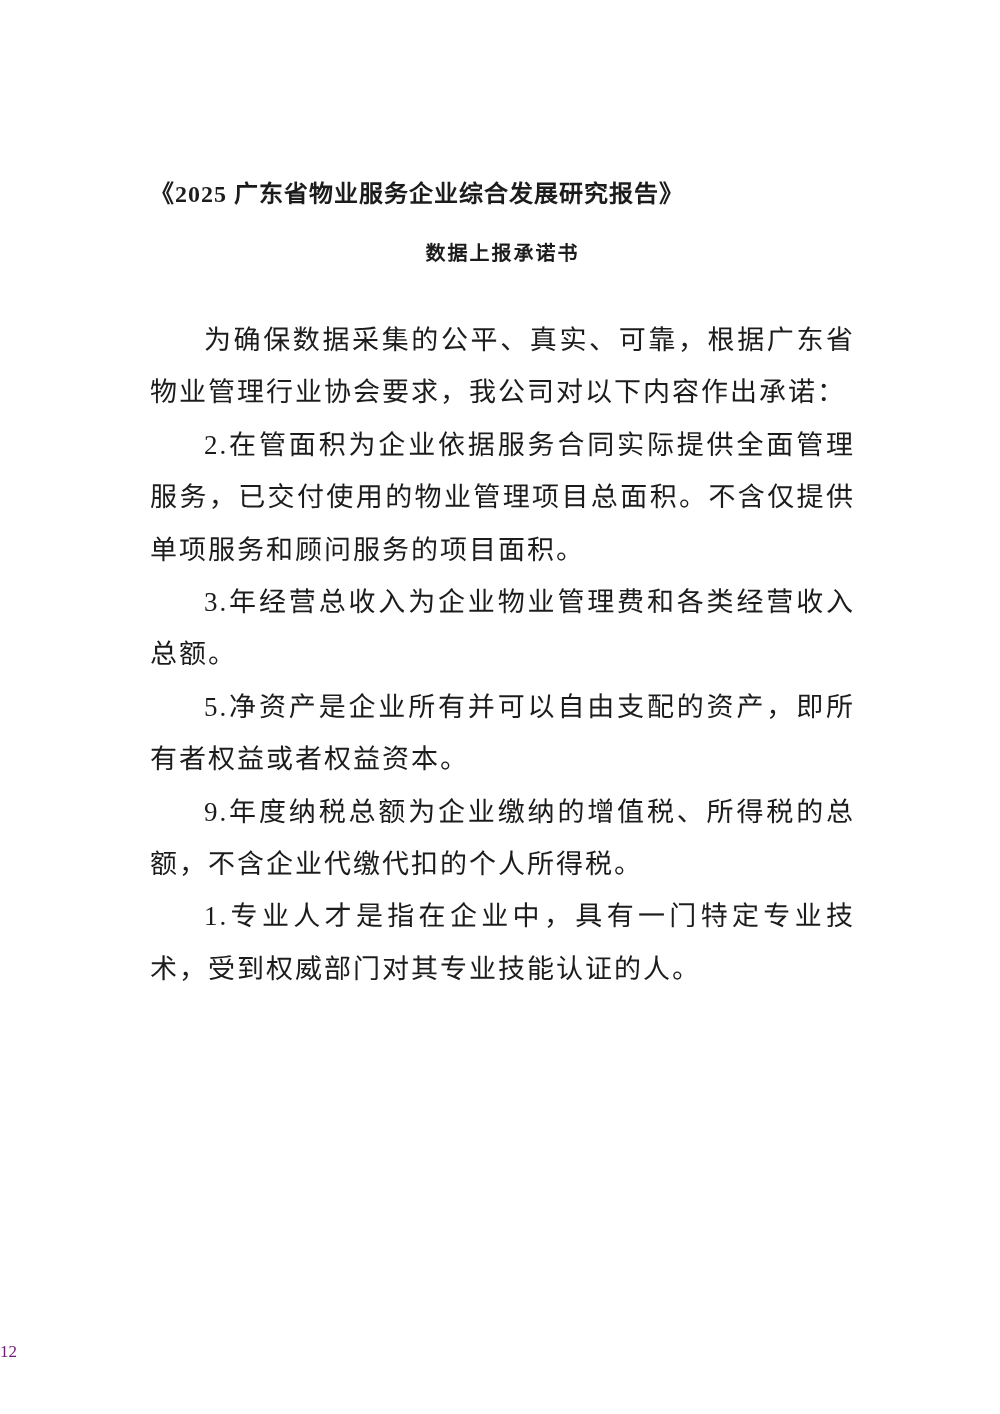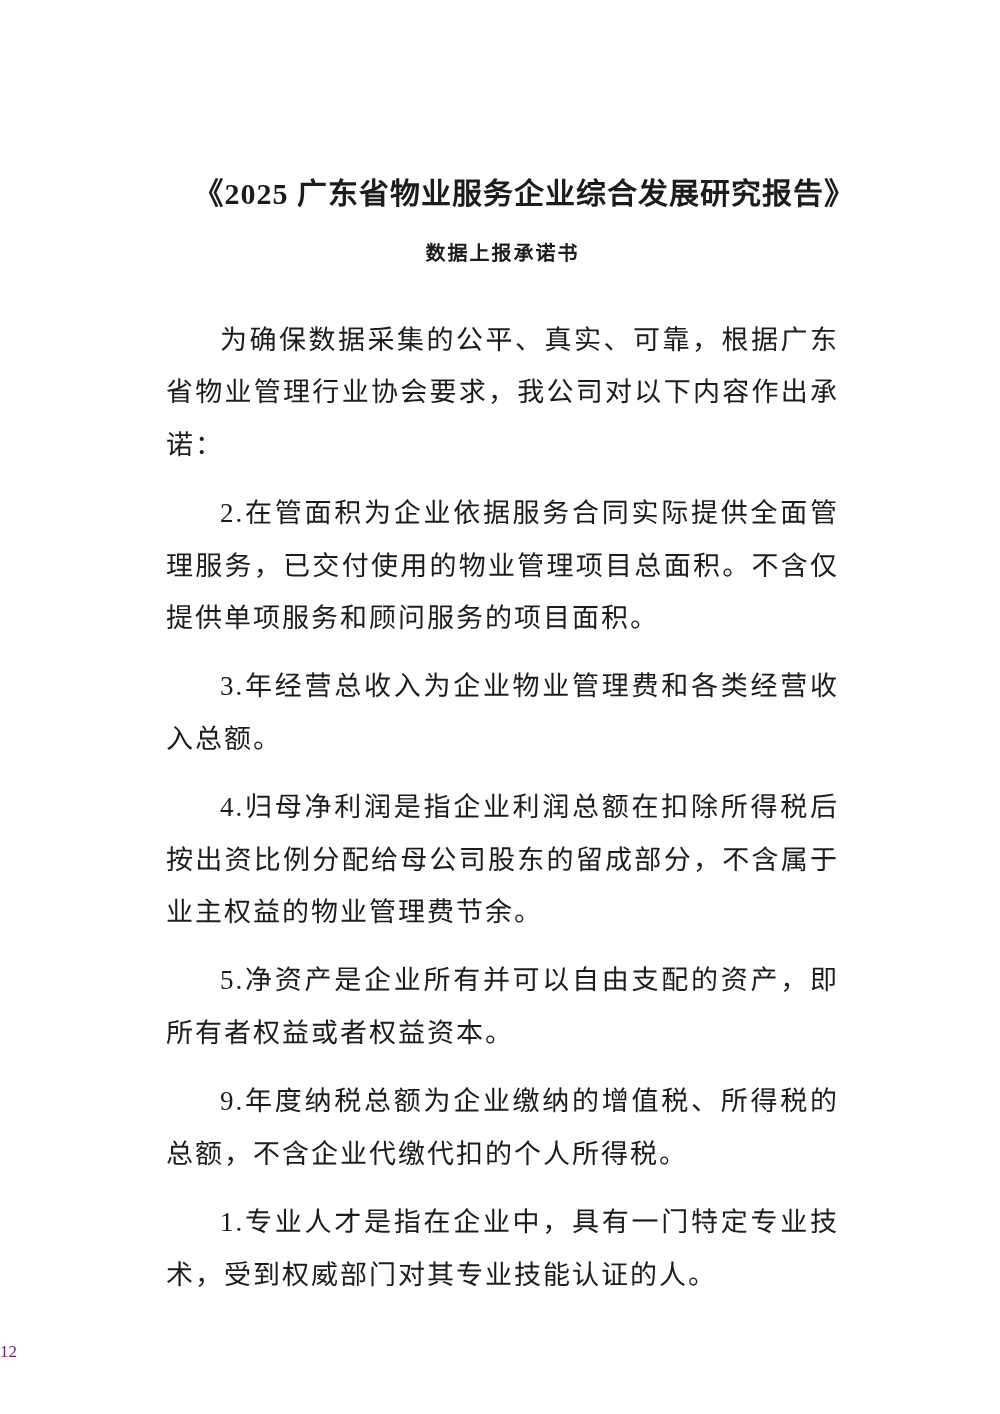--- a/index.html
+++ b/index.html
@@ -18,23 +18,23 @@
     overflow: hidden;
   }
   .content {
     position: absolute;
     left: 150px;
     right: 145px;
     top: 172px;
   }
   .doc-title {
     margin: 0;
-    font-size: 30px;
+    font-size: 24px;
     font-weight: bold;
-    text-align: right;
+    text-align: left;
     letter-spacing: 1px;
     line-height: 44px;
     white-space: nowrap;
   }
   .doc-subtitle {
     margin: 18px 0 0 0;
     font-size: 20px;
     font-weight: bold;
     text-align: center;
     letter-spacing: 2px;
@@ -42,21 +42,21 @@
   }
   .doc-body {
     margin-top: 42px;
     font-size: 27px;
     line-height: 52.4px;
     text-align: justify;
     text-justify: inter-character;
     letter-spacing: 2px;
   }
   .doc-body p {
-    margin: 16px;
+    margin: 0;
     padding: 0;
     text-indent: 2em;
   }
   .page-number {
     position: absolute;
     left: 0;
     right: 0;
     bottom: 52px;
     text-align: left;
     font-size: 17px;
@@ -69,21 +69,20 @@
 
 <div class="page">
   <div class="content">
     <h1 class="doc-title">《2025 广东省物业服务企业综合发展研究报告》</h1>
     <h2 class="doc-subtitle">数据上报承诺书</h2>
 
     <div class="doc-body">
       <p>为确保数据采集的公平、真实、可靠，根据广东省物业管理行业协会要求，我公司对以下内容作出承诺：</p>
       <p>2.在管面积为企业依据服务合同实际提供全面管理服务，已交付使用的物业管理项目总面积。不含仅提供单项服务和顾问服务的项目面积。</p>
       <p>3.年经营总收入为企业物业管理费和各类经营收入总额。</p>
-      <p>4.归母净利润是指企业利润总额在扣除所得税后按出资比例分配给母公司股东的留成部分，不含属于业主权益的物业管理费节余。</p>
       <p>5.净资产是企业所有并可以自由支配的资产，即所有者权益或者权益资本。</p>
       <p>9.年度纳税总额为企业缴纳的增值税、所得税的总额，不含企业代缴代扣的个人所得税。</p>
       <p>1.专业人才是指在企业中，具有一门特定专业技术，受到权威部门对其专业技能认证的人。</p>
     </div>
   </div>
 
   <div class="page-number">12</div>
 </div>
 
 </body></html>

